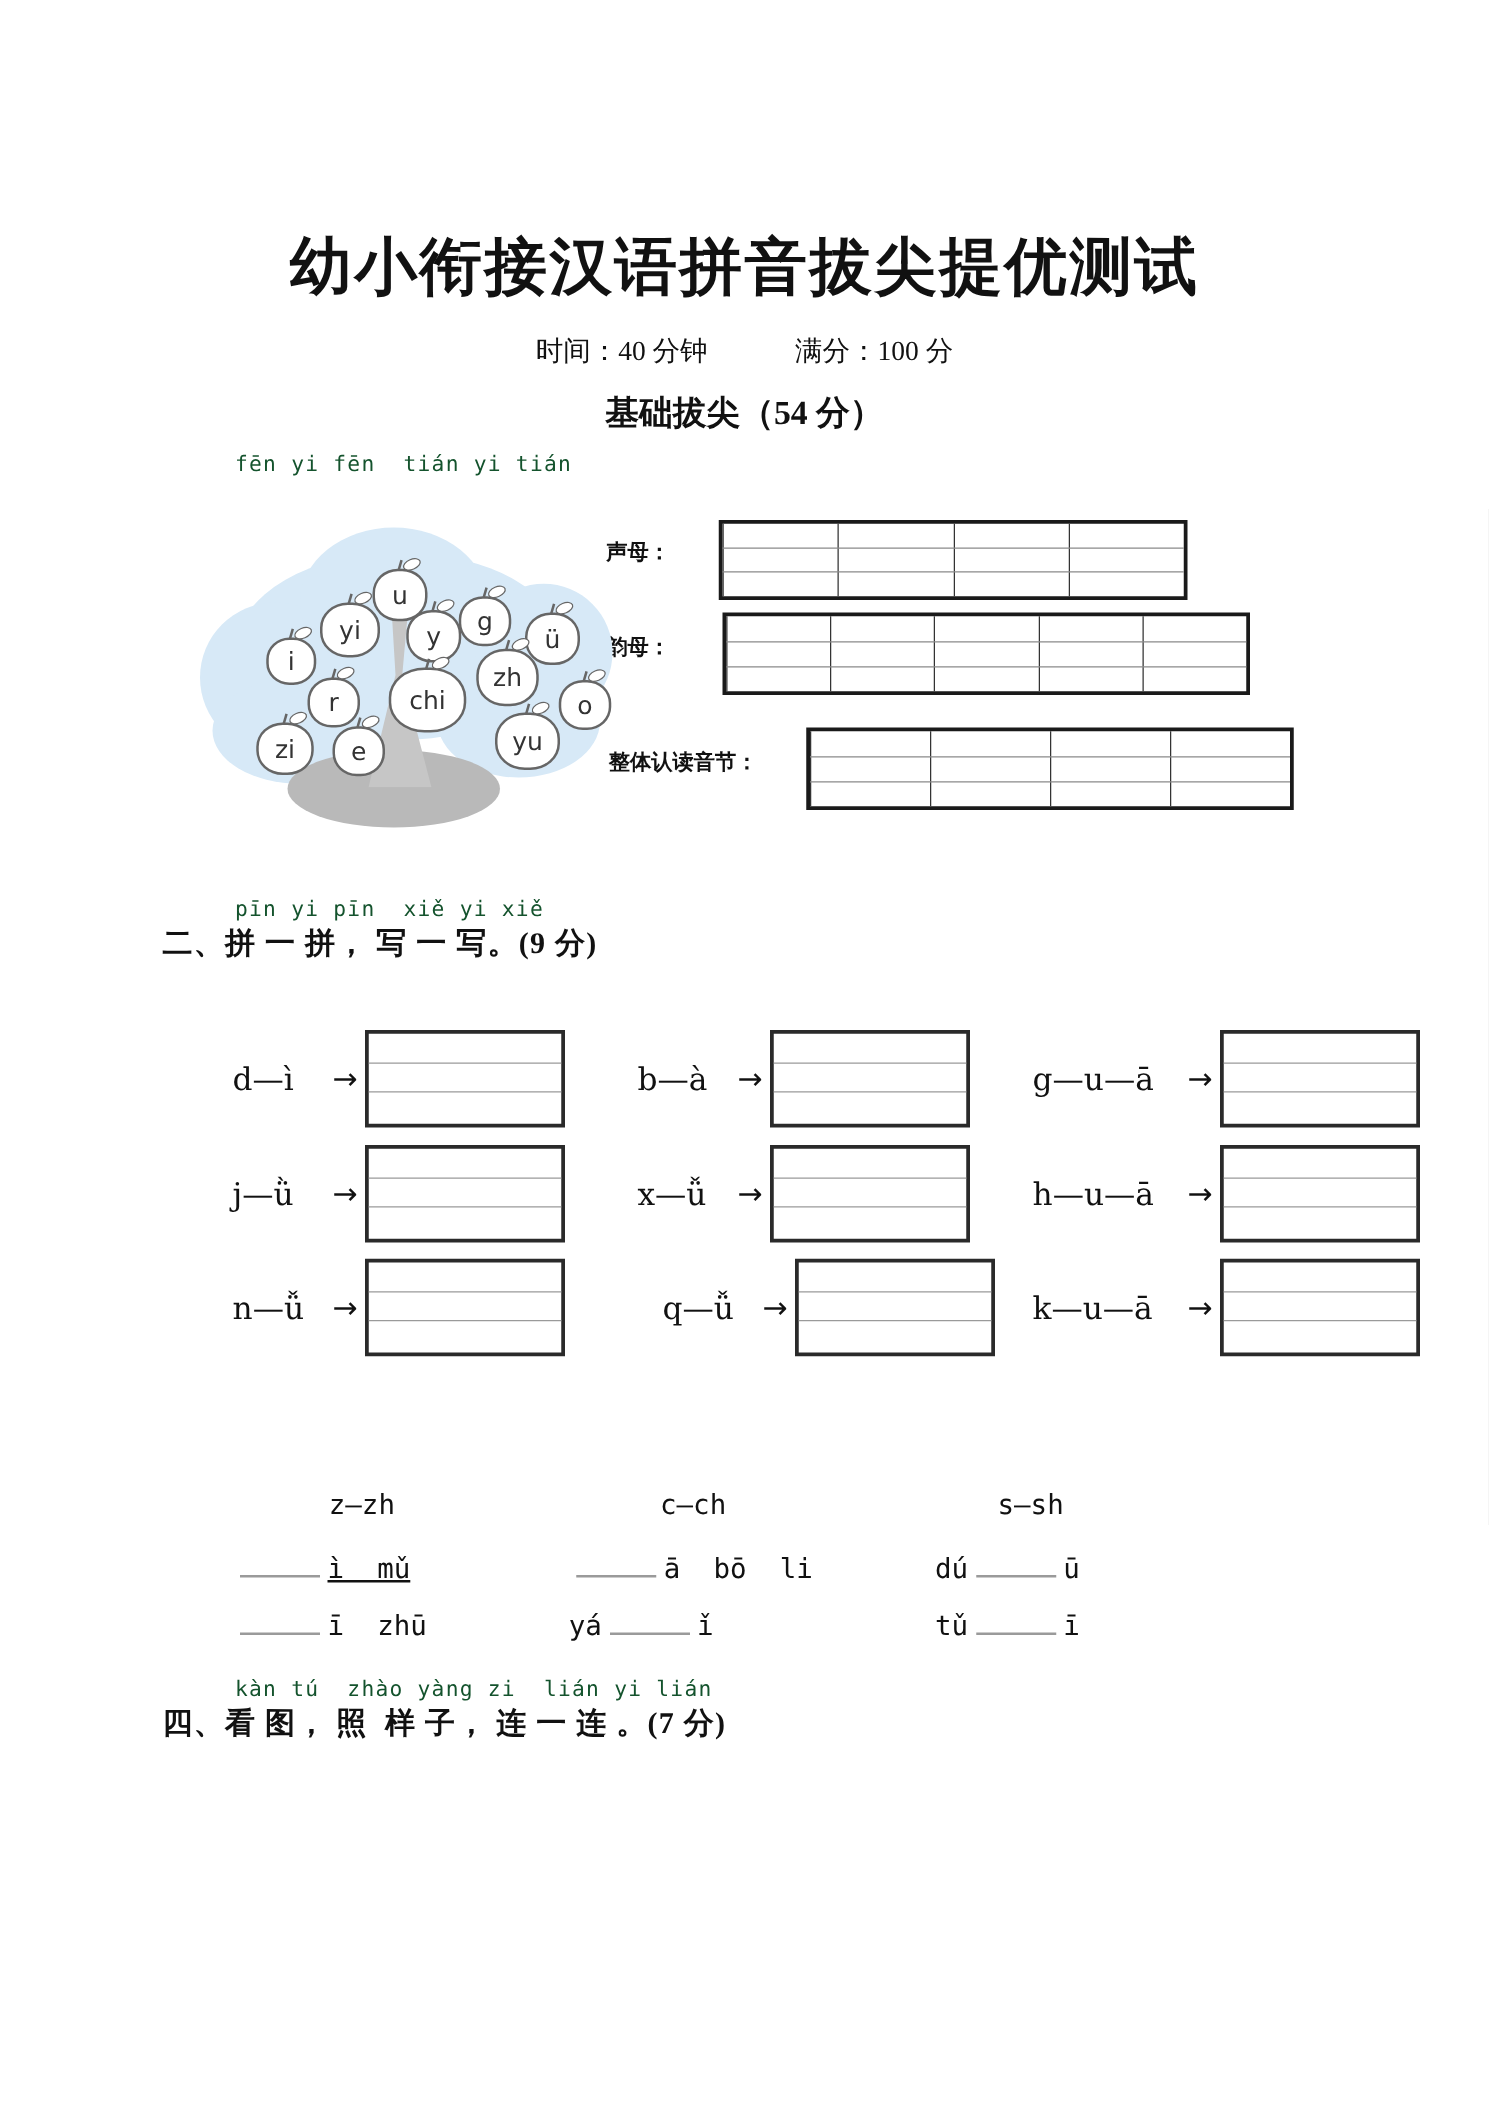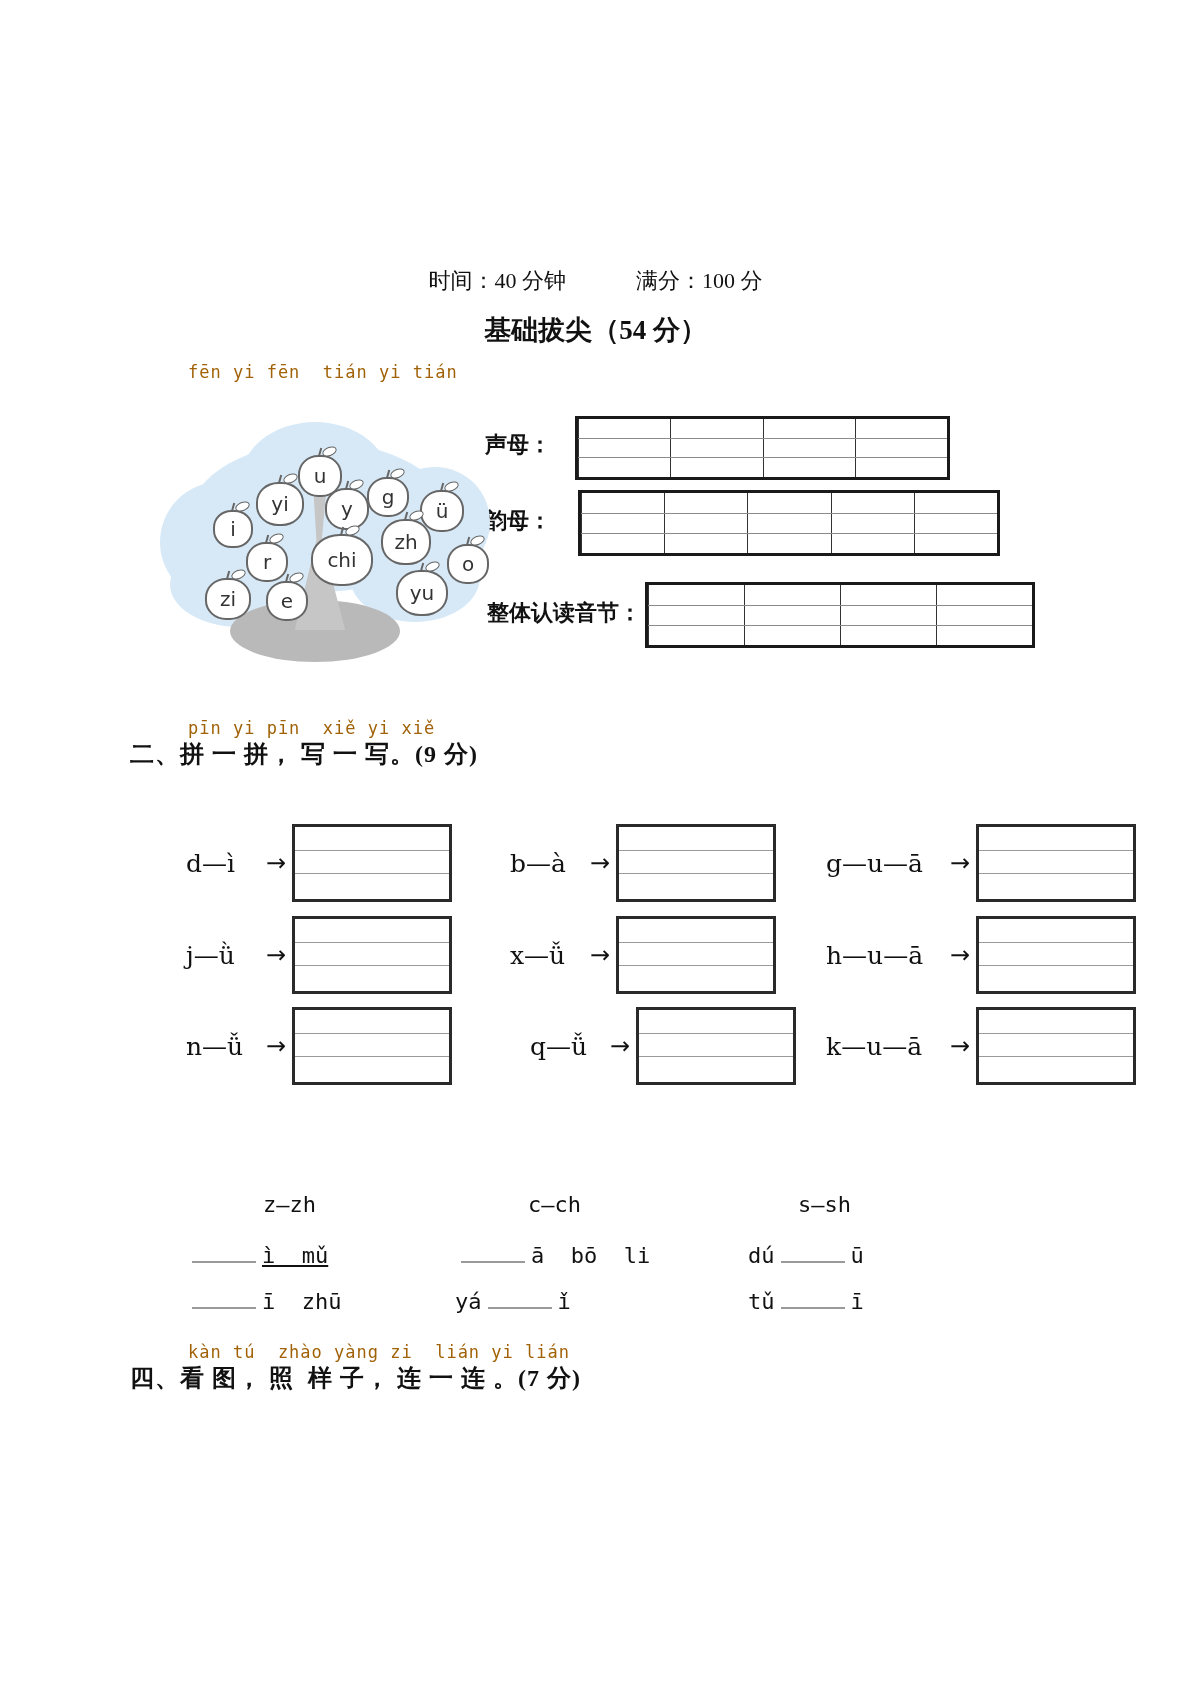--- a/index.html
+++ b/index.html
@@ -17,21 +17,21 @@
     text-align:center; font-size:22px;
   }
   .meta-row .meta-time { margin-right:70px; }
   .section-banner {
     position:absolute; top:312px; left:0; width:100%;
     text-align:center; font-size:27px; font-weight:bold;
   }
   .qheading { position:absolute; left:130px; }
   .qheading .py {
     font-family:"DejaVu Sans Mono", monospace; font-size:17px;
-    margin-left:58px; letter-spacing:1px; color:#a16207; white-space:pre;
+    margin-left:58px; letter-spacing:1px; color:#14532d; white-space:pre;
   }
   .qheading .zi { font-size:24px; font-weight:600; letter-spacing:1px; white-space:pre; }
 
   
   .tree { position:absolute; left:160px; top:422px; width:330px; height:222px; }
   .cloud { position:absolute; background:#d7e9f7; border-radius:50%; z-index:1; }
   .cloud.c1 { left:30px;  top:20px;  width:260px; height:150px; }
   .cloud.c2 { left:0px;   top:60px;  width:120px; height:120px; }
   .cloud.c3 { left:220px; top:45px;  width:110px; height:110px; }
   .cloud.c4 { left:80px;  top:0px;   width:150px; height:120px; }
@@ -56,21 +56,21 @@
     content:""; position:absolute; top:-8px; left:48%;
     width:8px; height:8px; border-left:2px solid #666; transform:rotate(16deg);
   }
   .apple::after {
     content:""; position:absolute; top:-10px; left:56%;
     width:13px; height:7px; border:1.5px solid #666; border-radius:50%;
     background:#fff; transform:rotate(-22deg);
   }
 
   
-  .cat-label { position:absolute; font-size:22px; font-weight:600; }
+  .cat-label { position:absolute; font-size:17px; font-weight:600; }
   .pinyin-table {
     position:absolute; display:flex; border:3px solid #1a1a1a;
     box-sizing:border-box; background:#fff;
   }
   .pinyin-table .cell { flex:1; border-left:1.5px solid #333; }
   .pinyin-table .cell:first-child { border-left:none; }
   .pinyin-table .hline { position:absolute; left:0; right:0; height:1px; background:#8a8a8a; }
   .pinyin-table .hline.l1 { top:33%; }
   .pinyin-table .hline.l2 { top:66%; }
 
@@ -98,20 +98,21 @@
   .blank {
     display:inline-block; width:64px; height:16px;
     border-bottom:2px solid #9a9a9a; margin:0 6px;
   }
 </style>
 </head>
 <body>
 
 <div class="page">
 
+  <div class="page-title">幼小衔接汉语拼音拔尖提优测试</div>
 
   <div class="meta-row">
     <span class="meta-time">时间：40 分钟</span><span>满分：100 分</span>
   </div>
 
   <div class="section-banner">基础拔尖（54 分）</div>
 
   <div class="qheading" style="top:362px;">
     <div class="py">fēn yi fēn  tián yi tián</div>
   </div>

